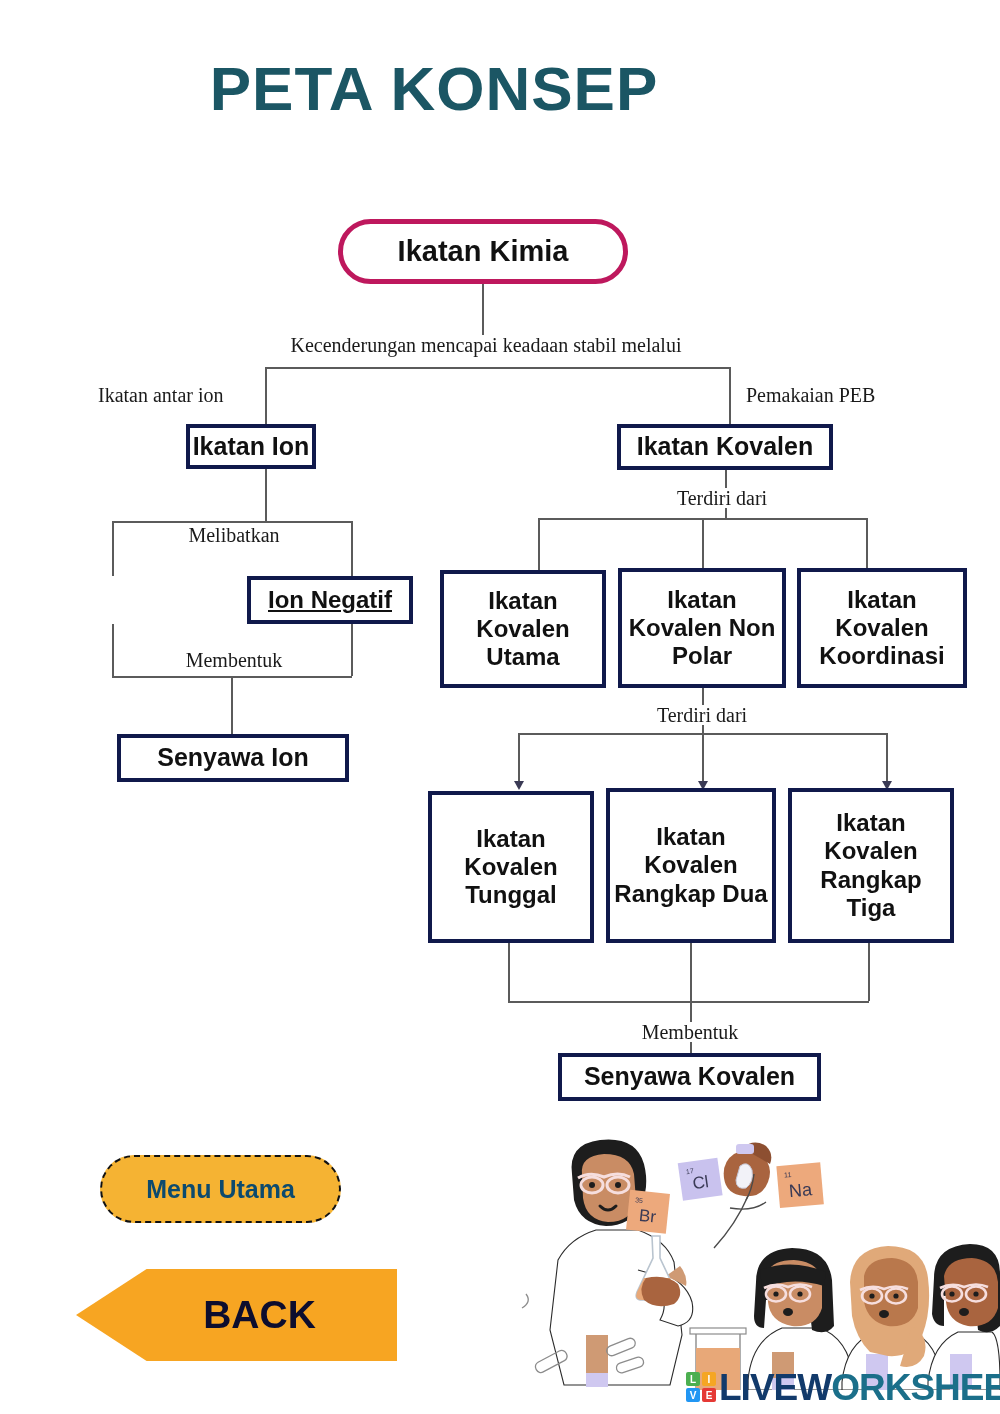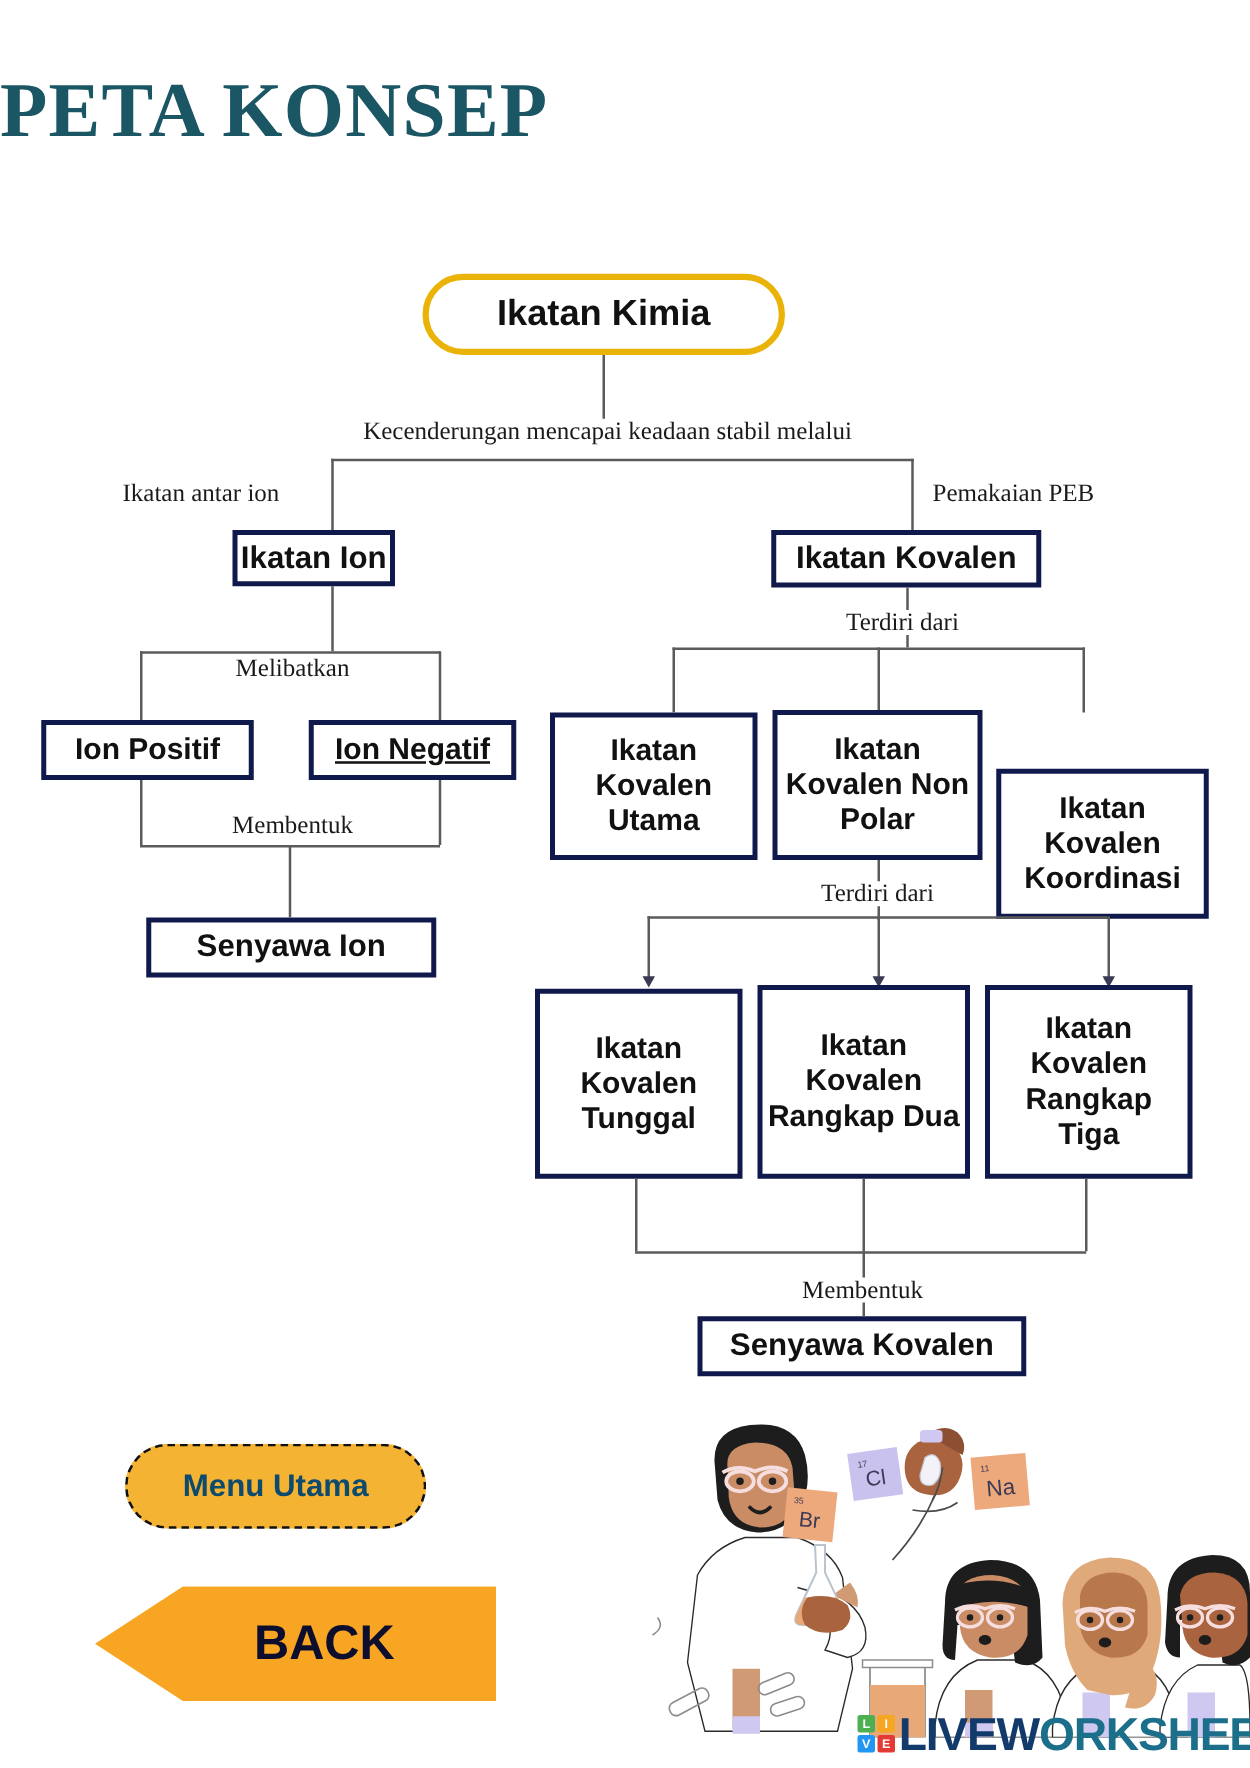--- a/index.html
+++ b/index.html
@@ -8,42 +8,42 @@
     background:#ffffff;
     font-family:"Liberation Sans", sans-serif;
     position:relative;
     overflow:hidden;
   }
   #stage{position:absolute;left:0;top:0;width:1000px;height:1414px;}
 
   
   .page-title{
     position:absolute;left:0;top:55px;width:868px;
-    text-align:left;
-    font-family:Liberation Serif, serif;
+    text-align:center;
+    font-family:Liberation Sans, sans-serif;
     font-size:62px;font-weight:bold;letter-spacing:1px;
     color:#1b5664;
     line-height:1.1;
   }
 
   
   .node{
     position:absolute;
     box-sizing:border-box;
     background:#ffffff;
     border:4px solid #10194b;
     color:#111111;
     font-weight:bold;
     display:flex;align-items:center;justify-content:center;
     text-align:center;
     line-height:1.18;
     font-family:"Liberation Sans", sans-serif;
   }
   .node.root{
-    border:5px solid #eab308;
+    border:5px solid #be185d;
     border-radius:36px;
     font-size:29px;
   }
   .node.lvl1{font-size:25px;}
   .node.small{font-size:24px;}
   .node.multi{font-size:24px;padding:4px;}
   .node.out{font-size:25px;}
 
   
   .conn-label{
@@ -148,41 +148,40 @@
   <div class="node lvl1" style="left:186px;top:424px;width:130px;height:45px;">Ikatan Ion</div>
 
   <div class="node lvl1" style="left:617px;top:424px;width:216px;height:46px;">Ikatan  Kovalen</div>
 
   <div class="ln v" style="left:265px;top:469px;height:52px;"></div>
   <div class="conn-label c" style="left:234px;top:525px;">Melibatkan</div>
   <div class="ln h" style="left:112px;top:521px;width:240px;"></div>
   <div class="ln v" style="left:112px;top:521px;height:55px;"></div>
   <div class="ln v" style="left:351px;top:521px;height:55px;"></div>
 
-  <div class="node small" style="left:33px;top:576px;width:170px;height:48px;">Ion Positif</div>
   <div class="node small" style="left:247px;top:576px;width:166px;height:48px;text-decoration:underline;">Ion Negatif</div>
 
   <div class="ln v" style="left:112px;top:624px;height:52px;"></div>
   <div class="ln v" style="left:351px;top:624px;height:52px;"></div>
   <div class="conn-label c" style="left:234px;top:650px;">Membentuk</div>
   <div class="ln h" style="left:112px;top:676px;width:240px;"></div>
   <div class="ln v" style="left:231px;top:676px;height:58px;"></div>
 
   <div class="node out" style="left:117px;top:734px;width:232px;height:48px;">Senyawa Ion</div>
 
   <div class="ln v" style="left:725px;top:470px;height:48px;"></div>
   <div class="conn-label c" style="left:722px;top:488px;">Terdiri dari</div>
   <div class="ln h" style="left:538px;top:518px;width:330px;"></div>
   <div class="ln v" style="left:538px;top:518px;height:52px;"></div>
   <div class="ln v" style="left:702px;top:518px;height:52px;"></div>
   <div class="ln v" style="left:866px;top:518px;height:52px;"></div>
 
   <div class="node multi" style="left:440px;top:570px;width:166px;height:118px;">Ikatan Kovalen Utama</div>
   <div class="node multi" style="left:618px;top:568px;width:168px;height:120px;">Ikatan Kovalen Non Polar</div>
-  <div class="node multi" style="left:797px;top:568px;width:170px;height:120px;margin-top:47px;">Ikatan Kovalen Koordinasi</div>
+  <div class="node multi" style="left:797px;top:568px;width:170px;height:120px;">Ikatan Kovalen Koordinasi</div>
 
   <div class="ln v" style="left:702px;top:688px;height:48px;"></div>
   <div class="conn-label c" style="left:702px;top:705px;">Terdiri dari</div>
   <div class="ln h" style="left:518px;top:733px;width:368px;"></div>
   <div class="ln v" style="left:518px;top:733px;height:50px;"></div>
   <div class="ln v" style="left:702px;top:733px;height:50px;"></div>
   <div class="ln v" style="left:886px;top:733px;height:50px;"></div>
   <div class="arrowhead" style="left:514px;top:781px;"></div>
   <div class="arrowhead" style="left:698px;top:781px;"></div>
   <div class="arrowhead" style="left:882px;top:781px;"></div>

